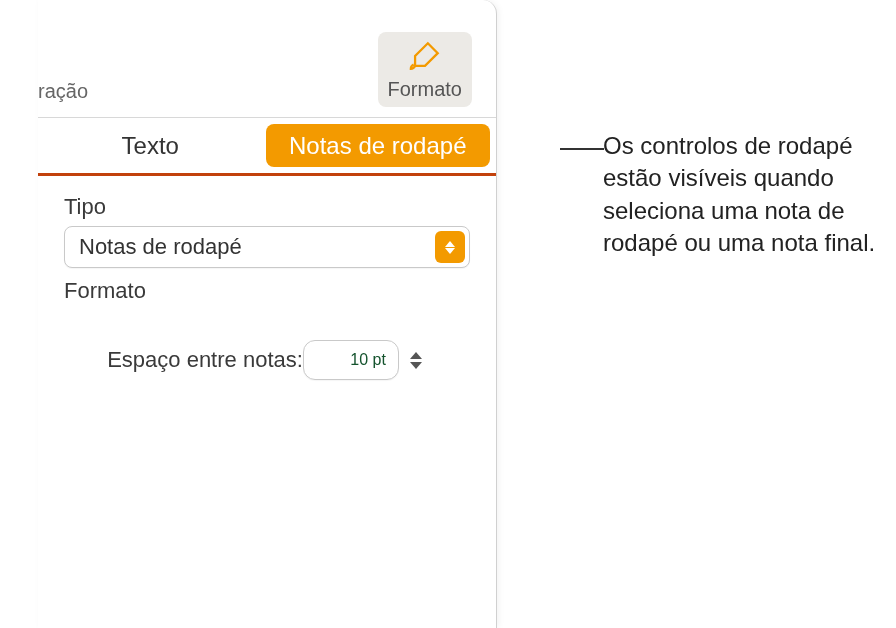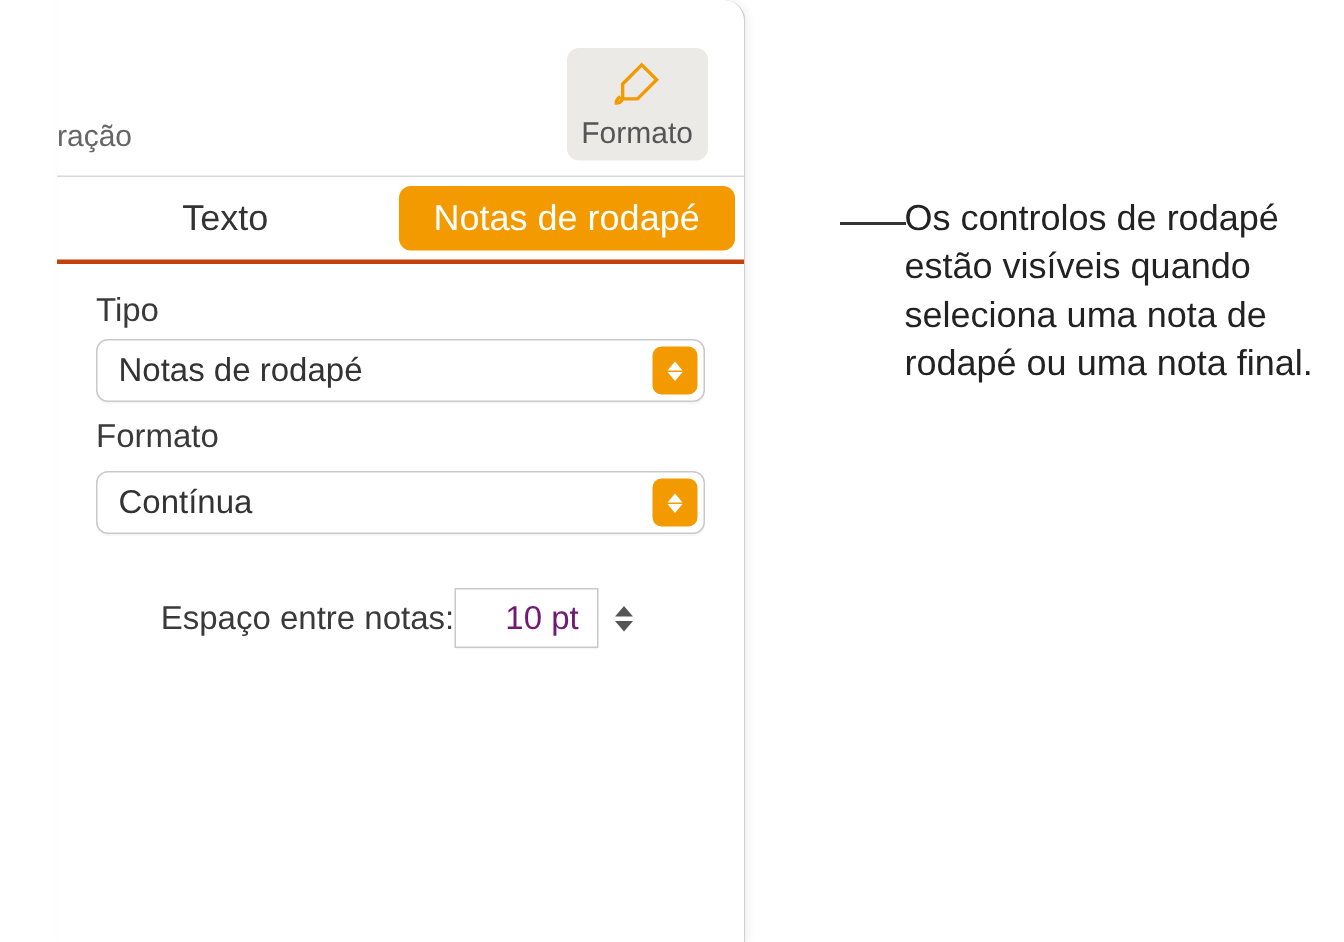--- a/index.html
+++ b/index.html
@@ -147,25 +147,25 @@
     }
     .stepper {
       display: flex;
       align-items: center;
       gap: 6px;
     }
     .stepper-input {
       width: 96px;
       height: 40px;
       border: 1px solid #c9c9c9;
-      border-radius: 0;
-      font-size: 22px;
+      border-radius: 12px;
+      font-size: 16px;
       text-align: right;
       padding: 0 12px;
-      color: #701a75;
+      color: #14532d;
       background: #fff;
       box-shadow: 0 1px 1px rgba(0,0,0,0.04);
     }
     .stepper-arrows {
       width: 22px;
       height: 40px;
       display: flex;
       flex-direction: column;
       align-items: center;
       justify-content: center;
@@ -233,27 +233,20 @@
           <span class="tri-down"></span>
         </span>
       </div>
     </div>
 
     <div class="field">
       <span class="field-label">Formato</span>
     </div>
 
     <div class="field">
-      <div class="select">
-        <span class="select-value">Contínua</span>
-        <span class="select-arrows">
-          <span class="tri-up"></span>
-          <span class="tri-down"></span>
-        </span>
-      </div>
     </div>
 
     <div class="spacing-row">
       <span class="spacing-label">Espaço entre notas:</span>
       <div class="stepper">
         <input class="stepper-input" value="10 pt" style="">
         <div class="stepper-arrows">
           <span class="tri-up-g"></span>
           <span class="tri-down-g"></span>
         </div>

